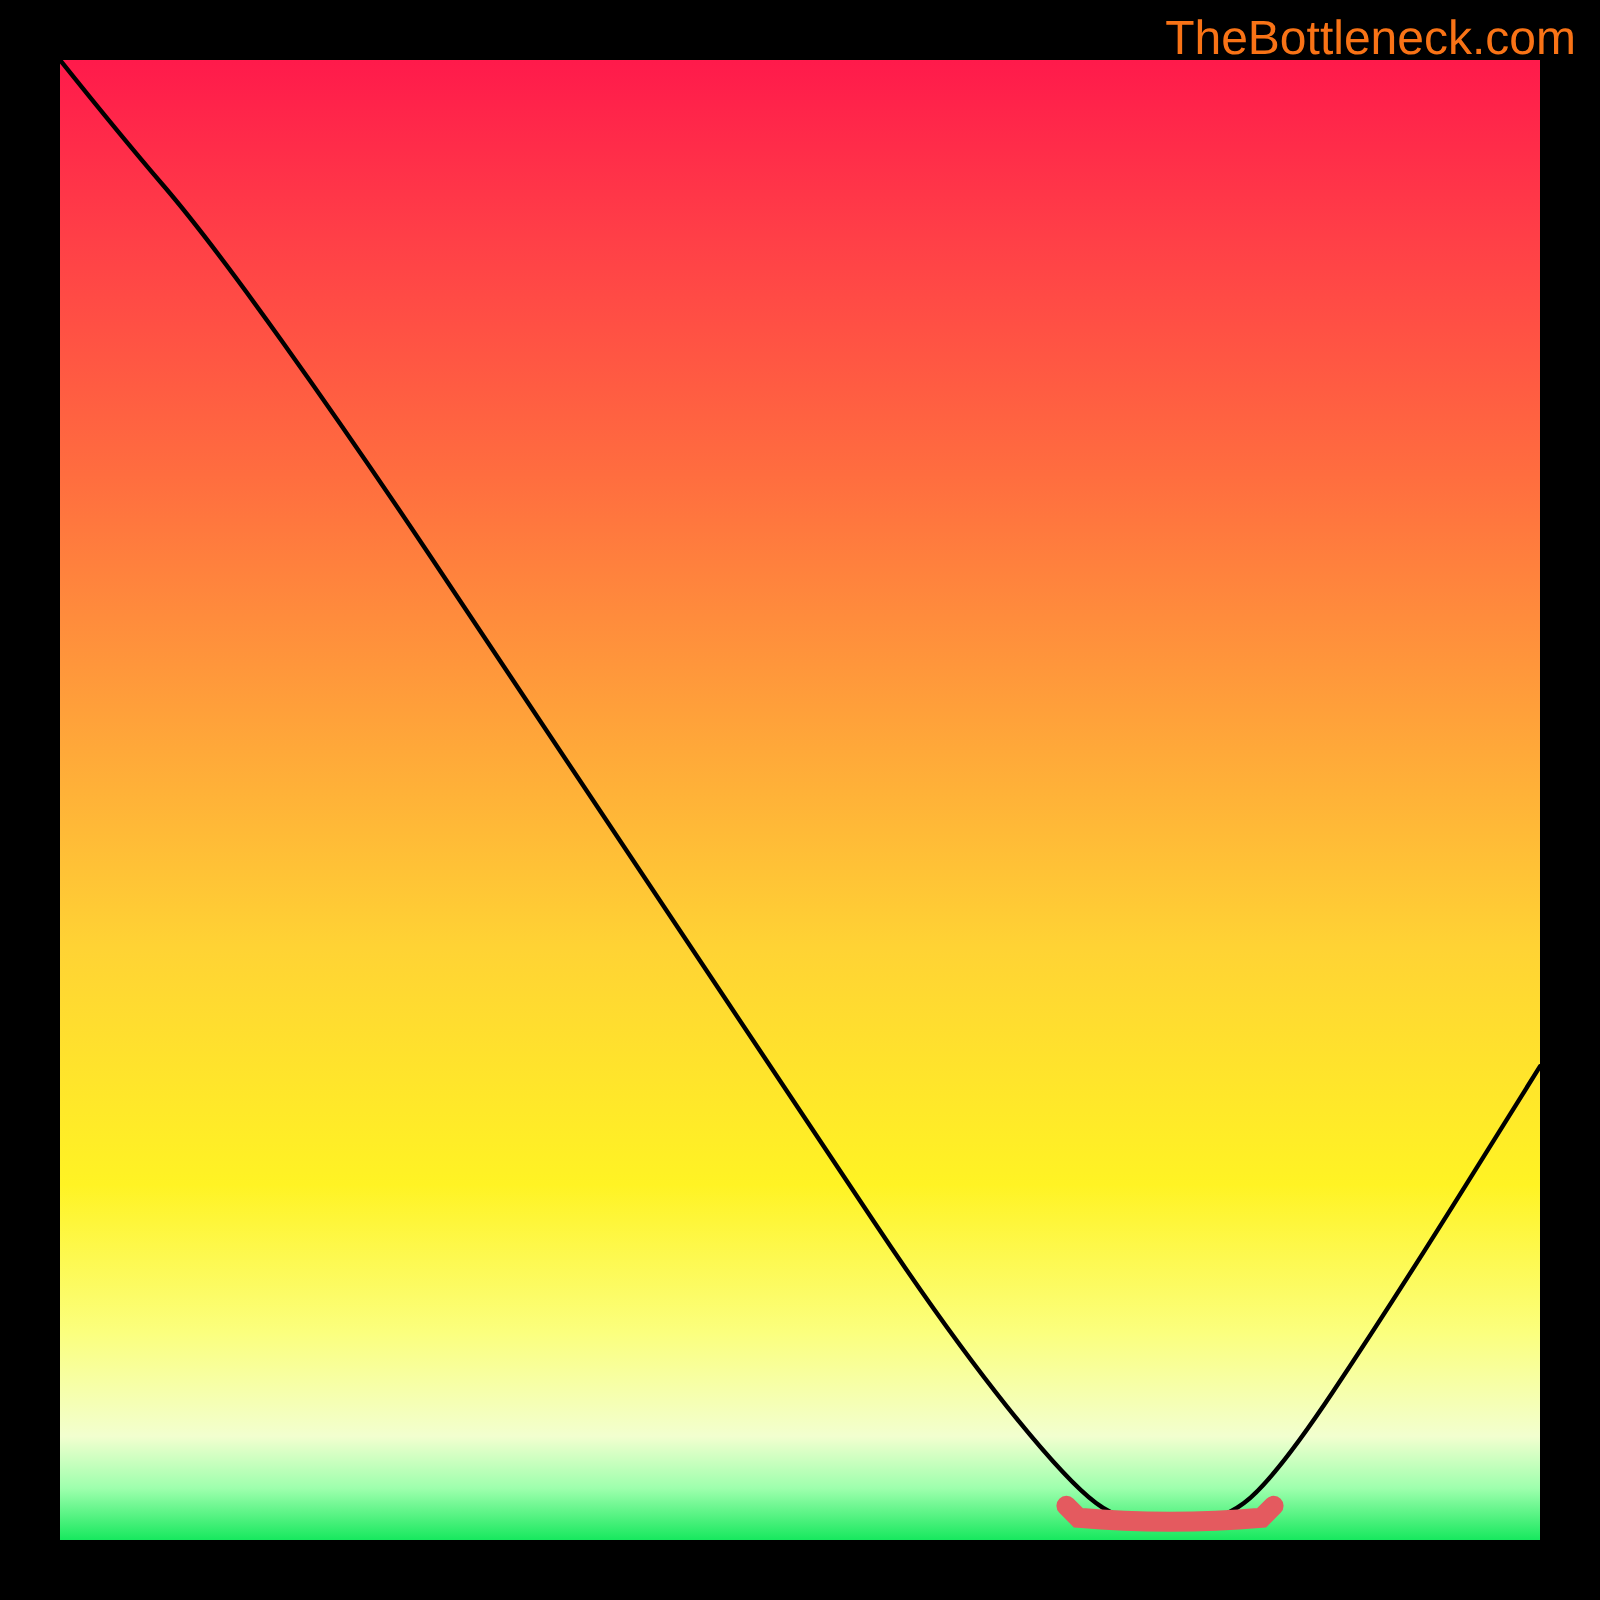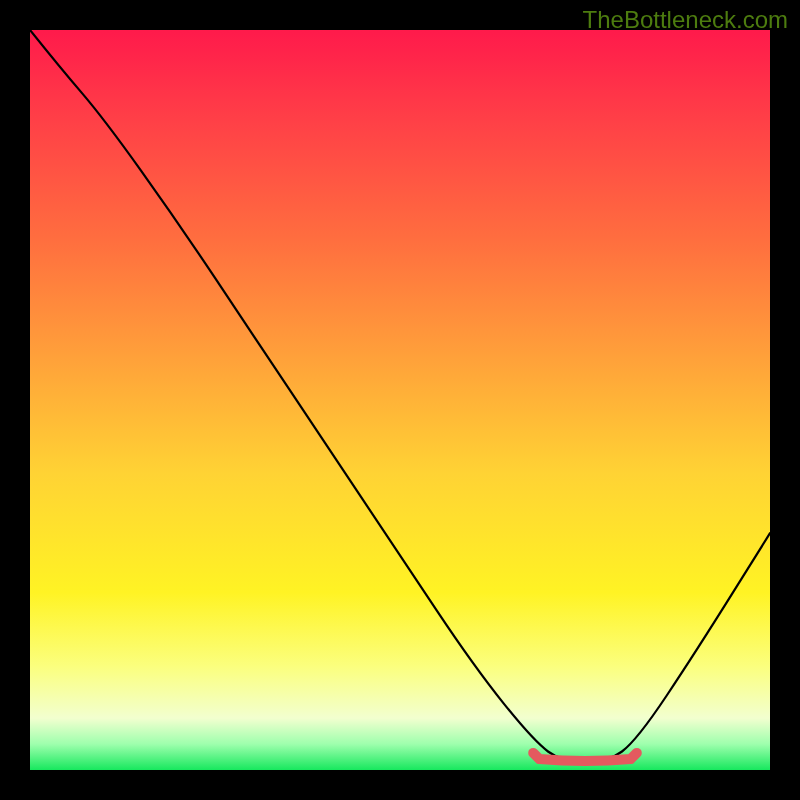--- a/index.html
+++ b/index.html
@@ -14,21 +14,21 @@
   .frame {
     position: relative;
     width: 800px;
     height: 800px;
     background: #000000;
   }
   .watermark {
     position: absolute;
     top: 6px;
     right: 12px;
-    color: #4d7c0f;
+    color: #f97316;
     font-size: 24px;
     font-weight: 400;
     letter-spacing: 0px;
     user-select: none;
   }
   .plot {
     position: absolute;
     left: 30px;
     top: 30px;
     width: 740px;

